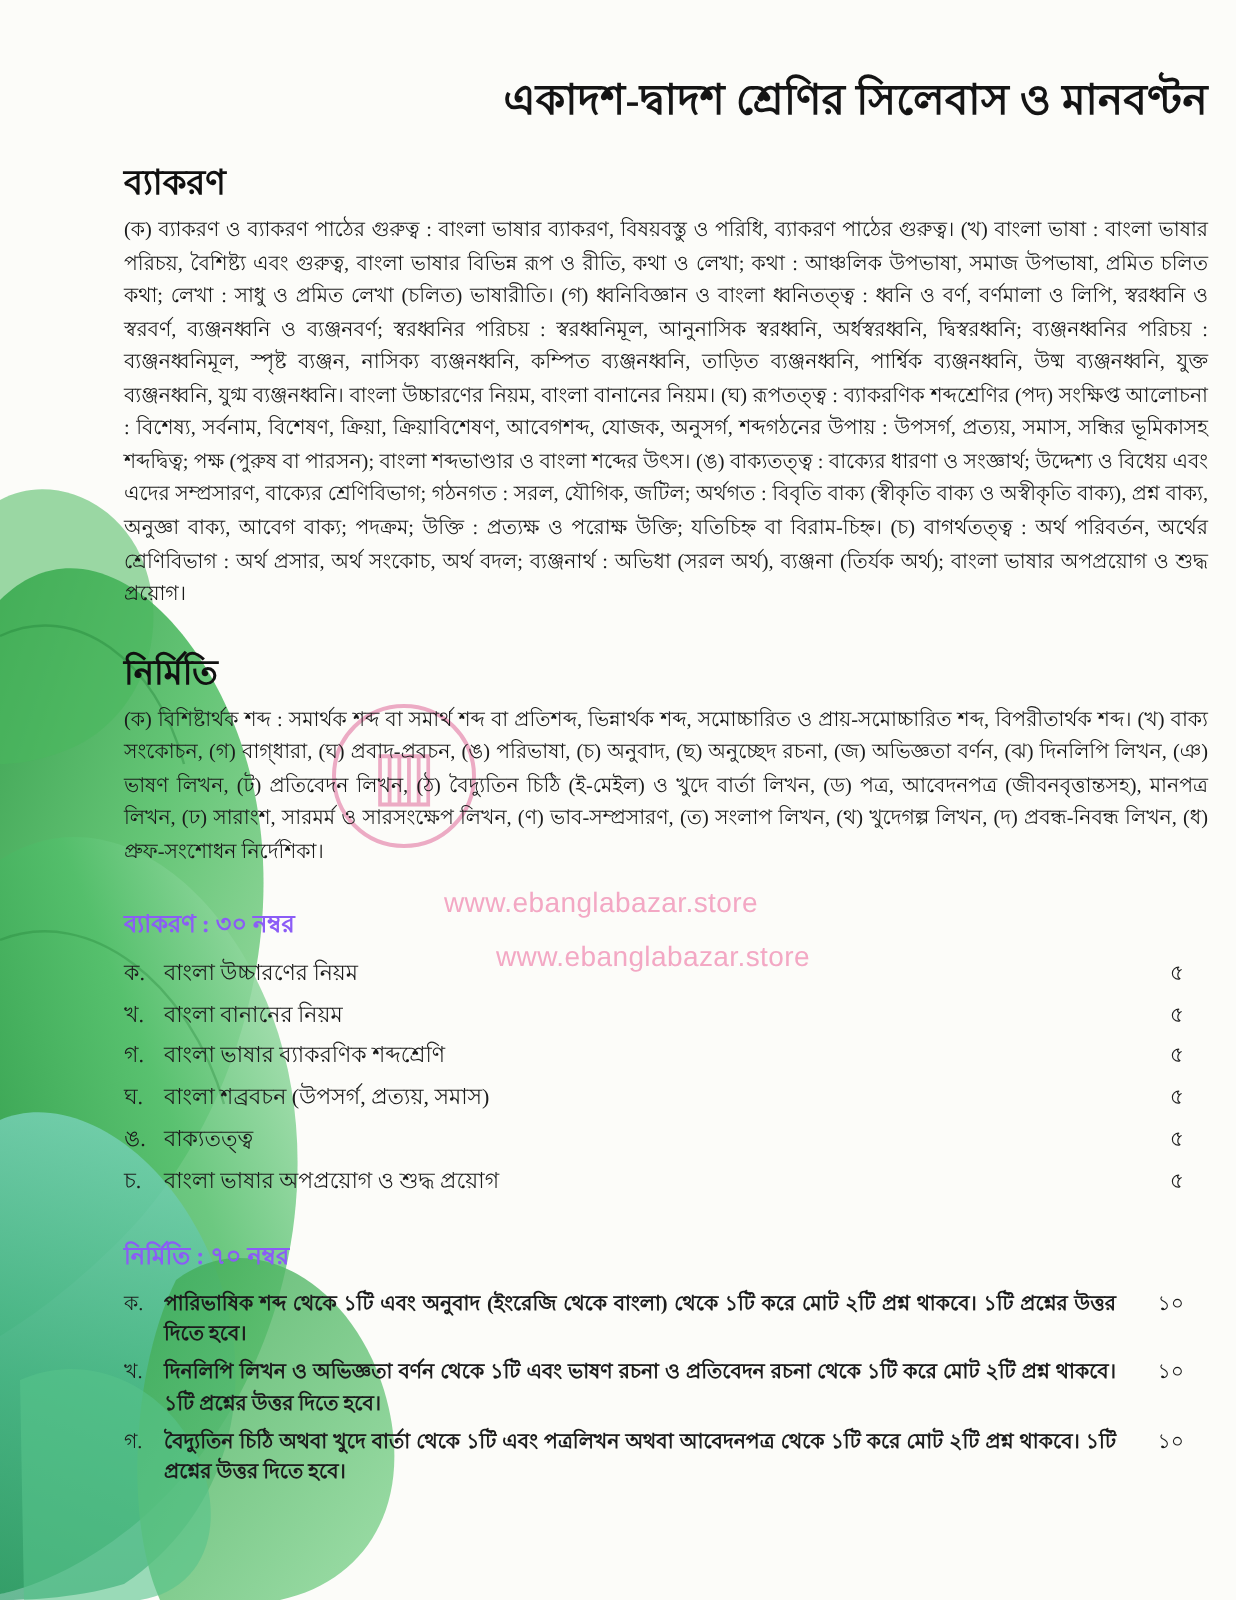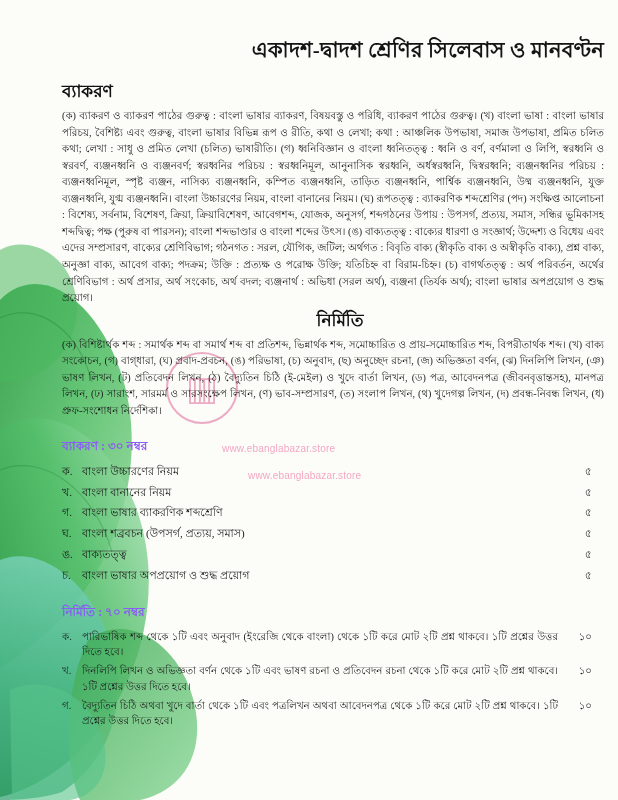--- a/index.html
+++ b/index.html
@@ -28,21 +28,21 @@
     position:absolute;inset:0;border:2px solid #e06a9a;border-radius:50%;
   }
   .logo-wm .book{
     position:absolute;left:14px;top:14px;width:44px;height:44px;
     color:#e06a9a;font-size:34px;line-height:44px;text-align:center;
     font-family:"DejaVu Sans", sans-serif;
   }
   
   .url-wm{
     position:absolute;color:#f3a8c4;font-family:"Liberation Sans",sans-serif;
-    font-size:10px;letter-spacing:.2px;pointer-events:none;white-space:nowrap;text-align:right;
+    font-size:14px;letter-spacing:.2px;pointer-events:none;white-space:nowrap;text-align:right;
   }
   .url-wm.one{left:222px;top:443px;}
   .url-wm.two{left:248px;top:470px;}
 
   
   .content{position:relative;z-index:5;padding:0;}
 
   .title-block{text-align:right;padding:36px 14px 0 0;}
   .title-1{
     font-size:21px;font-weight:bold;color:#141414;
@@ -50,21 +50,21 @@
   }
   .title-2{
     font-size:17px;font-weight:bold;color:#141414;
     margin-top:3px;line-height:1.35;
   }
 
   .sec-head{
     font-size:17px;font-weight:bold;color:#101010;
     margin:14px 0 2px 62px;
   }
-  .sec-head.nirmiti{margin-top:0;text-align:center;}
+  .sec-head.nirmiti{margin-top:16px;}
 
   .para{
     margin:0 14px 0 62px;
     font-size:10.2px;line-height:1.62;text-align:justify;
     color:#1a1a1a;
   }
 
   .marks-head{
     text-align:center;font-size:14.5px;font-weight:bold;color:#111;
     margin:16px 0 0 60px;
@@ -80,21 +80,21 @@
     border-collapse:collapse;margin:0 14px 0 62px;width:530px;
   }
   table.marks td{
     vertical-align:top;padding:2.5px 0;font-size:11px;color:#1c1c1c;line-height:1.45;
   }
   td.lbl{width:20px;white-space:nowrap;}
   td.txt{padding-right:10px;}
   td.val{width:34px;text-align:right;white-space:nowrap;}
 
   table.marks.detail td{font-size:10.2px;line-height:1.5;padding:2px 0;}
-  table.marks.detail td.txt{text-align:justify;}
+  table.marks.detail td.txt{text-align:justify;font-weight:bold;}
 </style>
 </head>
 <body>
 
 <div id="page">
 
   <div class="leaf-layer">
     <svg width="230" height="800" viewBox="0 0 230 800" xmlns="http://www.w3.org/2000/svg">
       <defs>
         <linearGradient id="g1" x1="0" y1="0" x2="1" y2="1">

